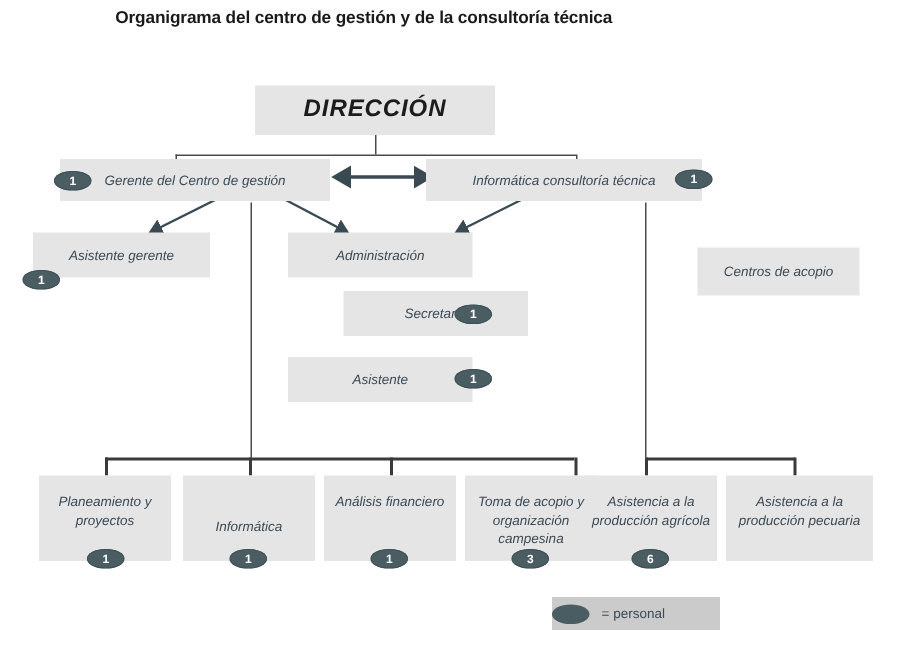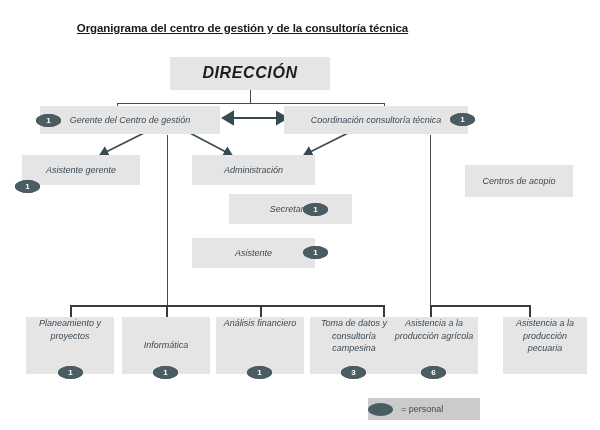--- a/index.html
+++ b/index.html
@@ -15,28 +15,27 @@
     width: 600px;
     height: 430px;
     background: #ffffff;
     overflow: hidden;
   }
 
   
   .chart-title {
     position: absolute;
     left: 0;
-    top: 22px;
+    top: 6px;
     width: 485px;
     text-align: center;
     font-size: 11.5px;
     font-weight: bold;
     color: #1a1a1a;
     letter-spacing: -0.1px;
-    text-decoration: underline;
   }
 
   
   .node {
     position: absolute;
     background: #e5e5e5;
     color: #3c4a55;
     font-size: 9px;
     line-height: 12.5px;
     text-align: center;
@@ -56,20 +55,21 @@
   .node.direccion {
     font-size: 16px;
     font-weight: bold;
     color: #1c1c1c;
     letter-spacing: 0.6px;
   }
 
   
   .node.bottom {
     align-items: flex-start;
+    padding-top: 11px;
   }
 
   
   .badge {
     position: absolute;
     width: 25px;
     height: 13px;
     border-radius: 50%;
     background: #4a5d63;
     color: #ffffff;
@@ -191,21 +191,21 @@
   <div class="node direccion" style="left:170px; top:57px; width:160px; height:33px;">
     <span class="node-label">DIRECCIÓN</span>
   </div>
 
   <div class="node" style="left:40px; top:106px; width:180px; height:28px;">
     <span class="node-label">Gerente del Centro de gestión</span>
   </div>
   <div class="badge" style="left:36px; top:114px;">1</div>
 
   <div class="node" style="left:284px; top:106px; width:184px; height:28px;">
-    <span class="node-label">Coordinación consultoría técnica</span>
+    <span class="node-label">Informática consultoría técnica</span>
   </div>
   <div class="badge" style="left:450px; top:113px;">1</div>
 
   <div class="node" style="left:22px; top:155px; width:118px; height:30px;">
     <span class="node-label">Asistente gerente</span>
   </div>
   <div class="badge" style="left:15px; top:180px;">1</div>
 
   <div class="node" style="left:192px; top:155px; width:123px; height:30px;">
     <span class="node-label">Administración</span>
@@ -234,30 +234,30 @@
     <span class="node-label">Informática</span>
   </div>
   <div class="badge" style="left:153px; top:366px;">1</div>
 
   <div class="node bottom" style="left:216px; top:317px; width:88px; height:57px;">
     <span class="node-label">Análisis financiero</span>
   </div>
   <div class="badge" style="left:247px; top:366px;">1</div>
 
   <div class="node bottom" style="left:310px; top:317px; width:88px; height:57px;">
-    <span class="node-label">Toma de datos y consultoría campesina</span>
+    <span class="node-label">Toma de acopio y organización campesina</span>
   </div>
   <div class="badge" style="left:341px; top:366px;">3</div>
 
   <div class="node bottom" style="left:390px; top:317px; width:88px; height:57px;">
     <span class="node-label">Asistencia a la producción agrícola</span>
   </div>
   <div class="badge" style="left:421px; top:366px;">6</div>
 
-  <div class="node bottom" style="left:484px; top:317px; width:84px; height:57px;margin-left:19px;">
+  <div class="node bottom" style="left:484px; top:317px; width:98px; height:57px;">
     <span class="node-label">Asistencia a la producción pecuaria</span>
   </div>
 
   <div class="legend" style="left:368px; top:398px; width:112px; height:22px;">
     <span class="legend-oval"></span>
     <span class="legend-text">= personal</span>
   </div>
 
 </div>
 

